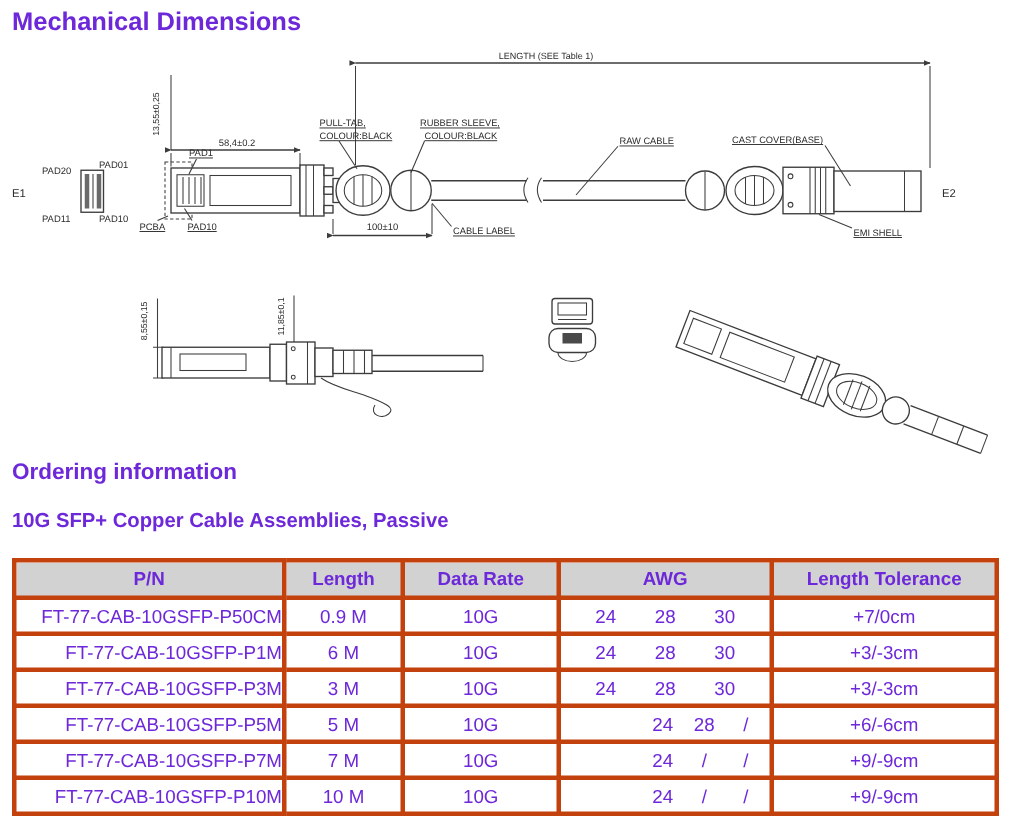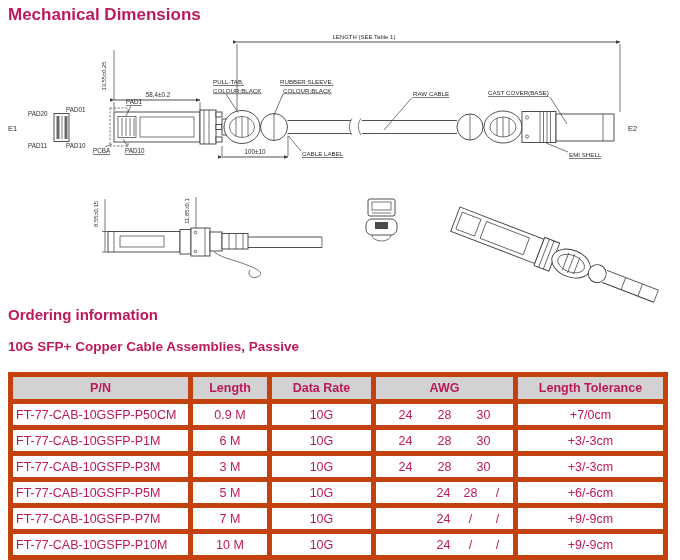--- a/index.html
+++ b/index.html
@@ -1,32 +1,32 @@
 <!DOCTYPE html>
 <html><head>
 <meta charset="utf-8">
 <style>
   html,body{margin:0;padding:0;background:#fff;}
   .page{position:relative;width:680px;height:560px;background:#ffffff;overflow:hidden;
-        font-family:"Liberation Sans",sans-serif;color:#be185d;}
+        font-family:"Liberation Sans",sans-serif;color:#6d28d9;}
   .h1{position:absolute;left:8px;top:5px;font-size:17px;font-weight:bold;}
   .h2{position:absolute;left:8px;top:306px;font-size:15px;font-weight:bold;}
   .h3{position:absolute;left:8px;top:339px;font-size:13.5px;font-weight:bold;}
   svg.drawing{position:absolute;left:0;top:0;}
   svg.drawing text{font-family:"Liberation Sans",sans-serif;fill:#2b2b2b;}
   svg.drawing .u{text-decoration:underline;}
   svg.drawing .ln{stroke:#3c3c3c;stroke-width:0.9;fill:none;}
   svg.drawing .thin{stroke:#3c3c3c;stroke-width:0.7;fill:none;}
   svg.drawing .wh{fill:#ffffff;stroke:#3c3c3c;stroke-width:0.9;}
   table.order-table{position:absolute;left:8px;top:372px;width:655px;border-collapse:collapse;
         table-layout:fixed;font-size:12.5px;}
-  .order-table th,.order-table td{border:5px solid #c2410c;padding:0;height:21px;text-align:center;
+  .order-table th,.order-table td{border:3px solid #c2410c;padding:0;height:21px;text-align:center;
         white-space:nowrap;overflow:hidden;}
   .order-table th{background:#d2d2d2;font-weight:bold;height:22px;}
-  .order-table td.pn{text-align:left;padding-left:3px;}
+  .order-table td.pn{text-align:right;padding-left:3px;}
   .awg{display:flex;padding:0 10px;}
   .awg span{flex:1;text-align:center;}
   .awg.shift{padding-left:54px;padding-right:2px;}
   .col-pn{width:180px;} .col-len{width:79px;} .col-rate{width:104px;}
   .col-awg{width:142px;} .col-tol{width:150px;}
 </style>
 </head>
 <body>
 
 <div class="page">

